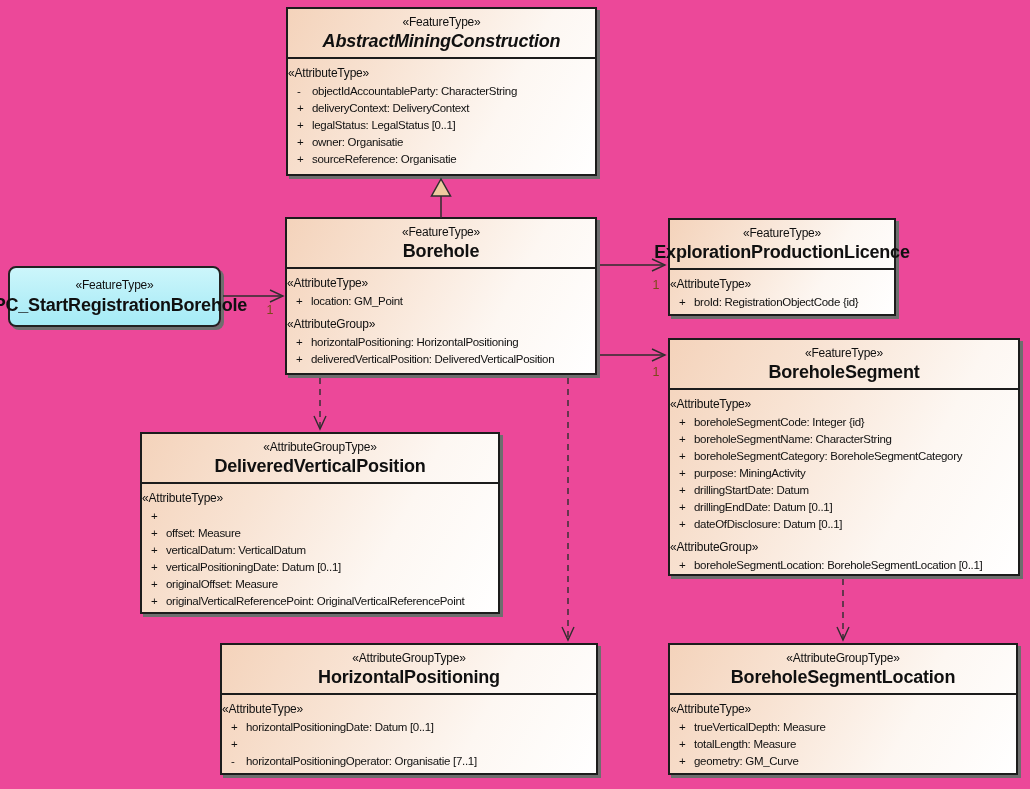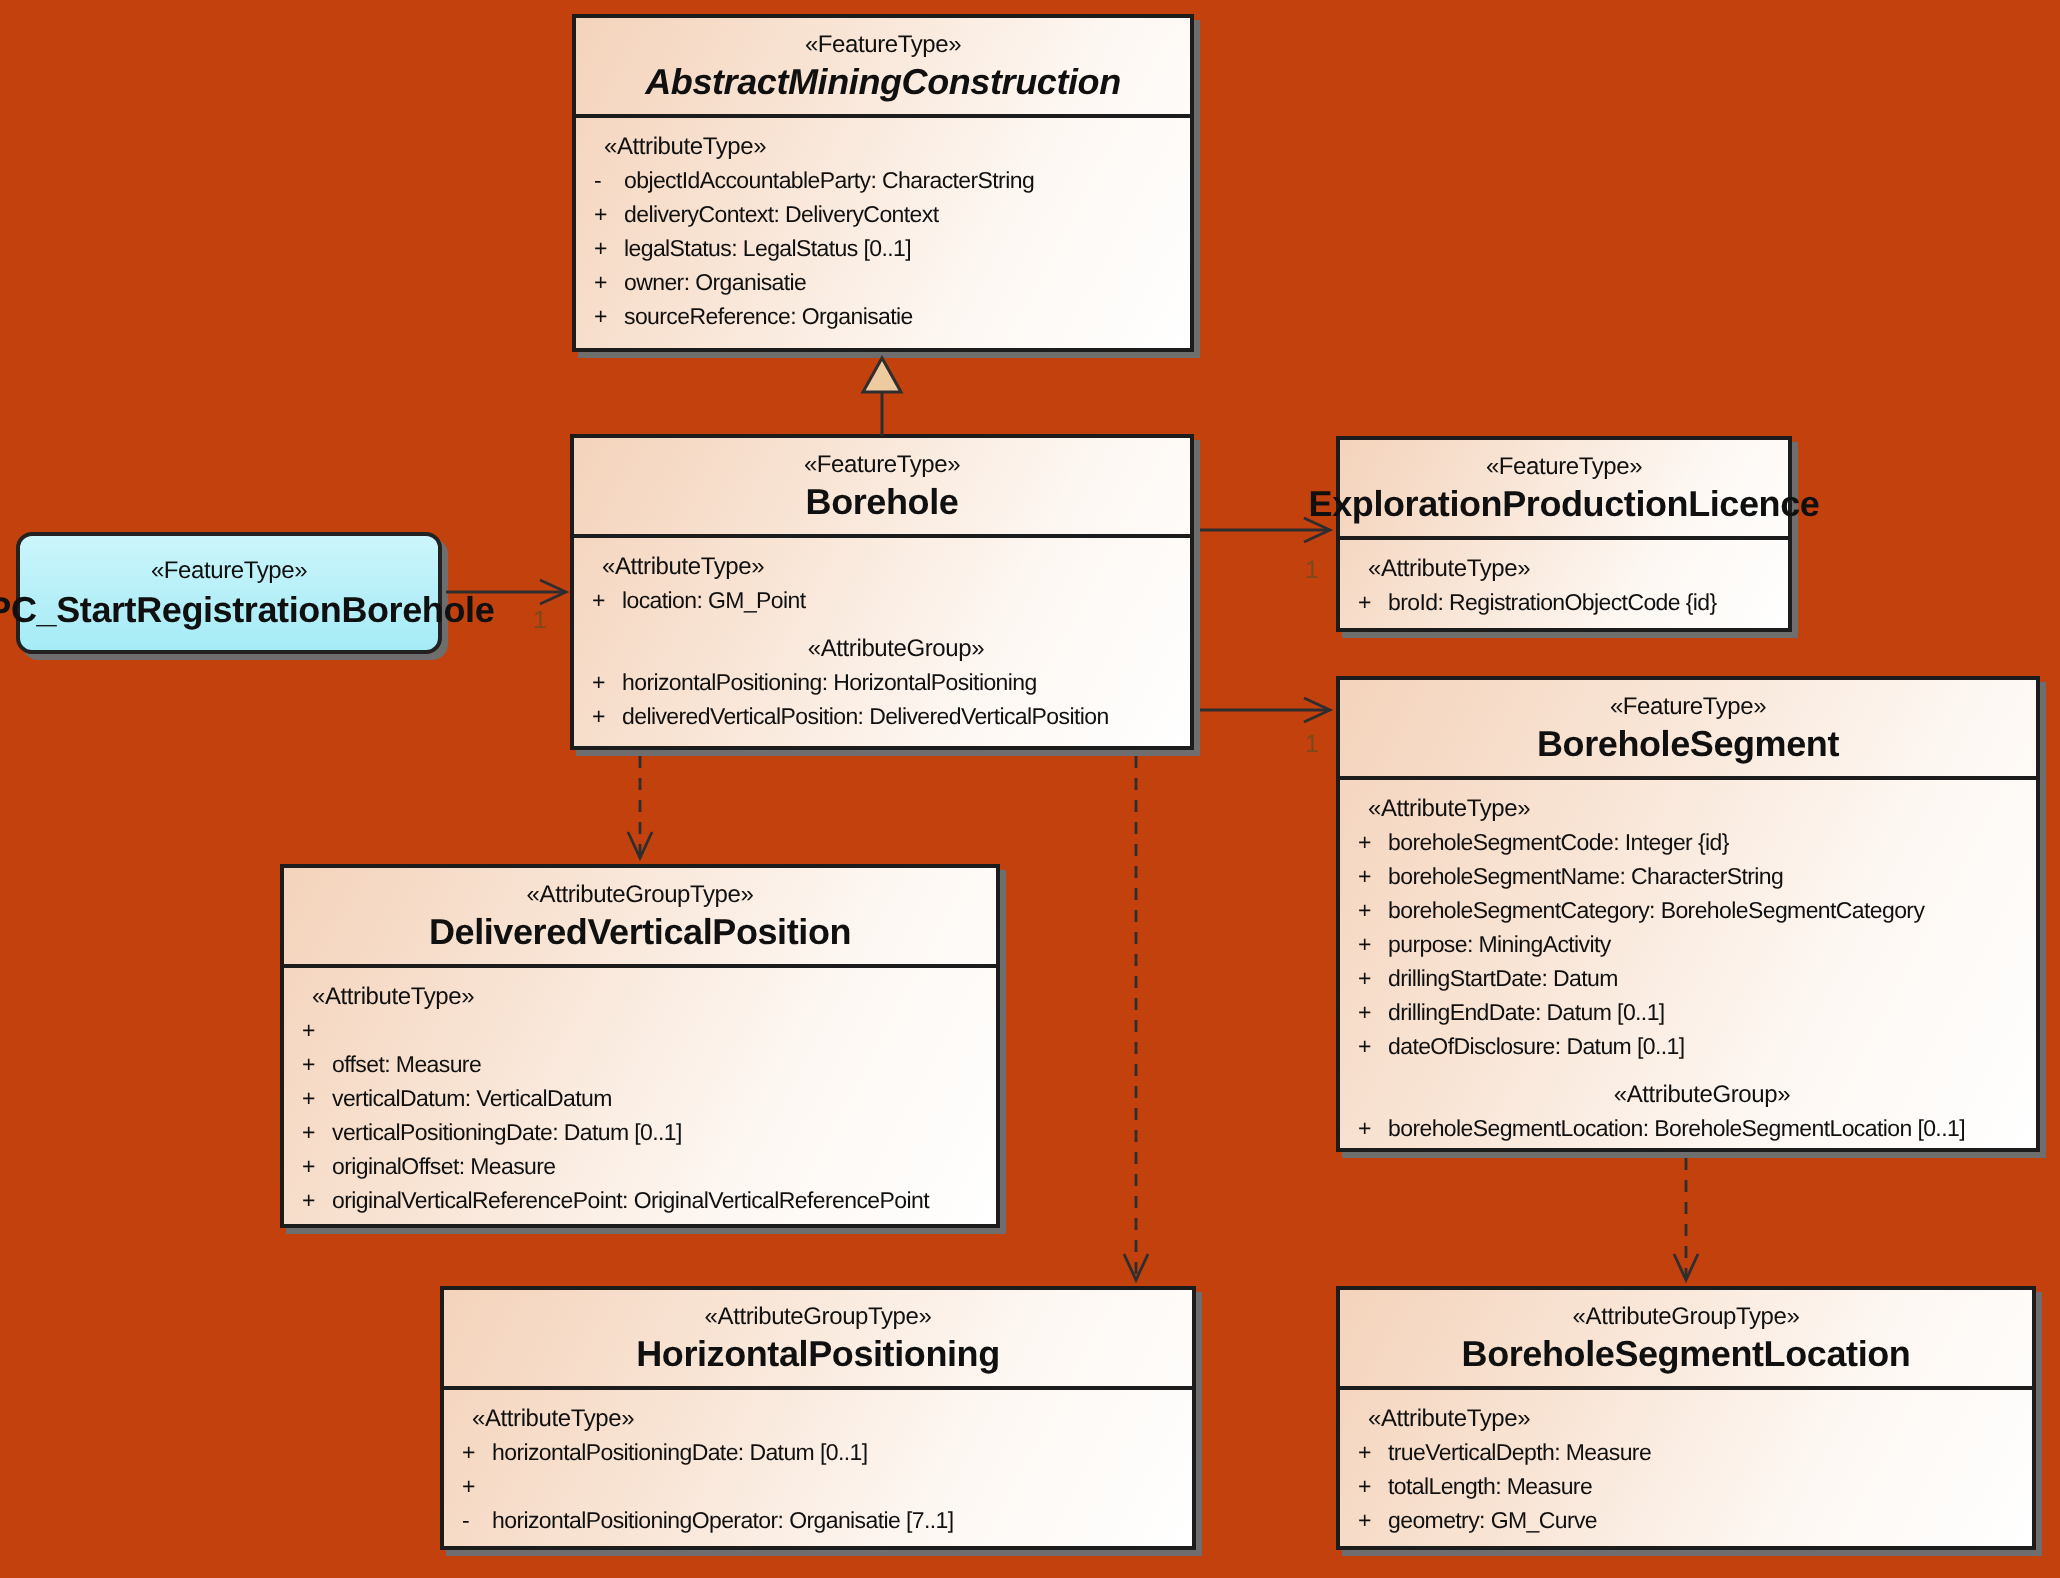--- a/index.html
+++ b/index.html
@@ -1,20 +1,20 @@
 <!DOCTYPE html>
 <html><head>
 <meta charset="utf-8">
 <style>
   html, body { margin: 0; padding: 0; background: #ffffff; }
   .canvas {
     position: relative;
     width: 1030px;
     height: 789px;
-    background: #c2410c;
+    background: #ec4899;
     font-family: "Liberation Sans", sans-serif;
     overflow: hidden;
   }
   .uml-box {
     position: absolute;
     box-sizing: border-box;
     border: 2px solid #1c1c1c;
     background: linear-gradient(118deg, #f4d3bb 0%, #f8e3d3 32%, #fdf7f2 68%, #ffffff 100%);
     box-shadow: 3px 3px 0 #6e6e6e;
   }
@@ -28,24 +28,24 @@
     align-items: center;
     gap: 2px;
     text-align: center;
   }
   .stereotype { font-size: 12px; color: #101010; letter-spacing: -0.2px; }
   .class-name { font-size: 18px; font-weight: bold; color: #101010; letter-spacing: -0.2px; white-space: nowrap; }
   .abstract .class-name { font-style: italic; }
   .box-body { padding-top: 6px; }
   .section-label {
     height: 16px; line-height: 16px;
-    margin: 0 0 2px 0; padding-left: 14px;
+    margin: 0 0 2px 0; padding-left: 0;
     font-size: 12px; color: #101010; letter-spacing: -0.2px; white-space: nowrap;
   }
-  .section-label.gap { margin-top: 6px; text-align: center; }
+  .section-label.gap { margin-top: 6px; }
   .attr-row {
     position: relative;
     height: 17px; line-height: 17px;
     padding-left: 24px;
     font-size: 11.5px; color: #101010;
     letter-spacing: -0.3px;
     white-space: nowrap;
   }
   .attr-row .prefix { position: absolute; left: 9px; top: 0; }
   

